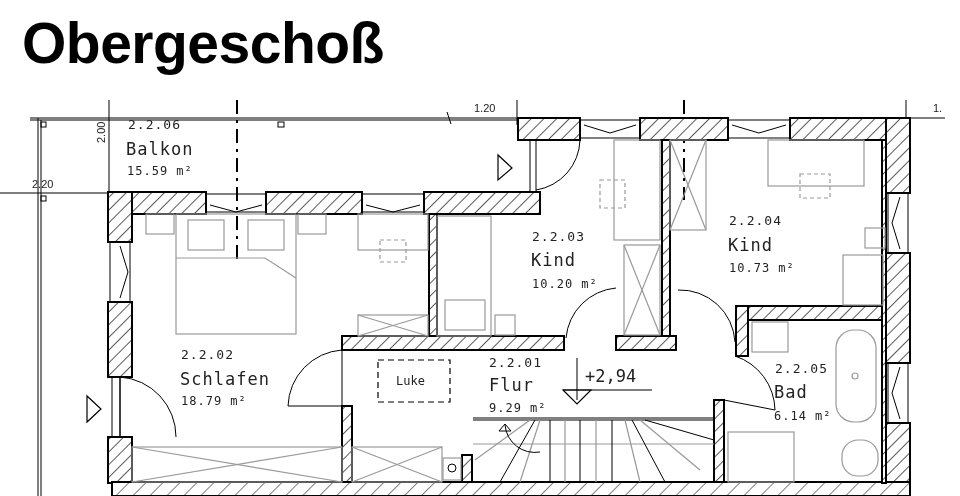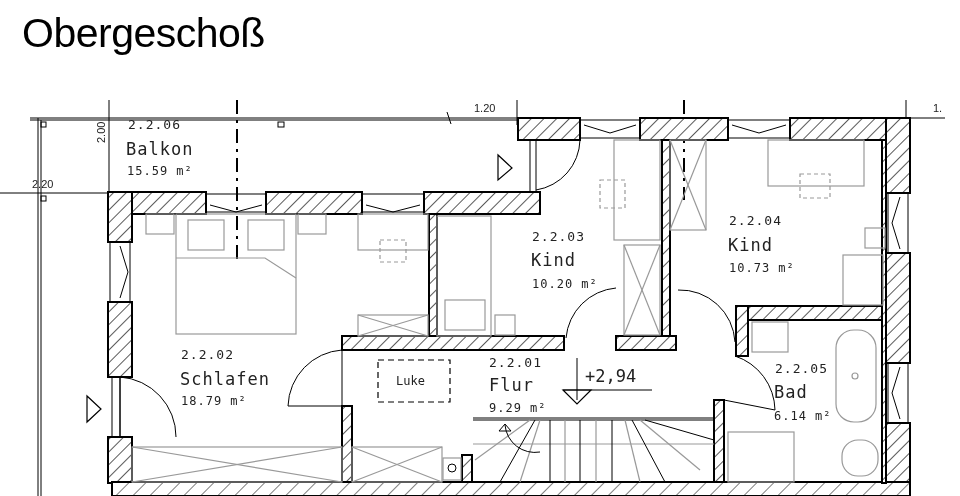--- a/index.html
+++ b/index.html
@@ -1,17 +1,17 @@
 <!DOCTYPE html>
 <html><head>
 <meta charset="utf-8">
 <style>
   html,body{margin:0;padding:0;background:#fff;}
   body{width:960px;height:496px;overflow:hidden;position:relative;font-family:"DejaVu Sans",sans-serif;}
-  .title{position:absolute;left:22px;top:10px;font-family:"Liberation Sans","DejaVu Sans",sans-serif;font-weight:normal;font-size:41px;color:#000;letter-spacing:-0.5px;}
+  .title{position:absolute;left:22px;top:10px;font-family:"Liberation Sans","DejaVu Sans",sans-serif;font-weight:bold;font-size:57px;color:#000;letter-spacing:-0.5px;}
   svg{position:absolute;left:0;top:0;}
   .rt{font-family:"DejaVu Sans Mono","Liberation Mono",monospace;fill:#222;}
   .num{font-size:13px;letter-spacing:1px;}
   .name{font-size:17px;letter-spacing:1px;}
   .area{font-size:12px;letter-spacing:1px;}
   .dim{font-family:"Liberation Sans Narrow","Liberation Sans",sans-serif;font-size:11px;fill:#222;}
   .wall{fill:url(#hatch);stroke:#000;stroke-width:2;}
   .thin{fill:none;stroke:#000;stroke-width:1;}
   .furn{fill:none;stroke:#999;stroke-width:1.2;}
   .door{fill:none;stroke:#000;stroke-width:1;}

